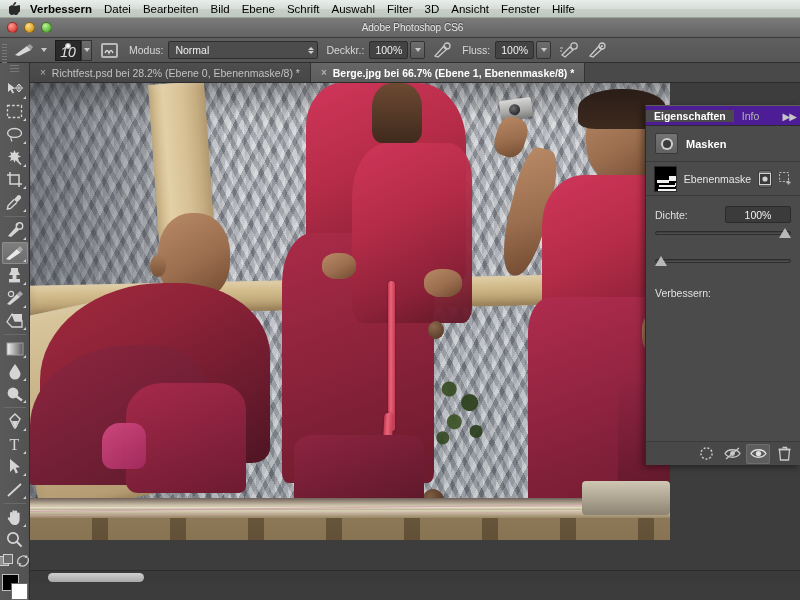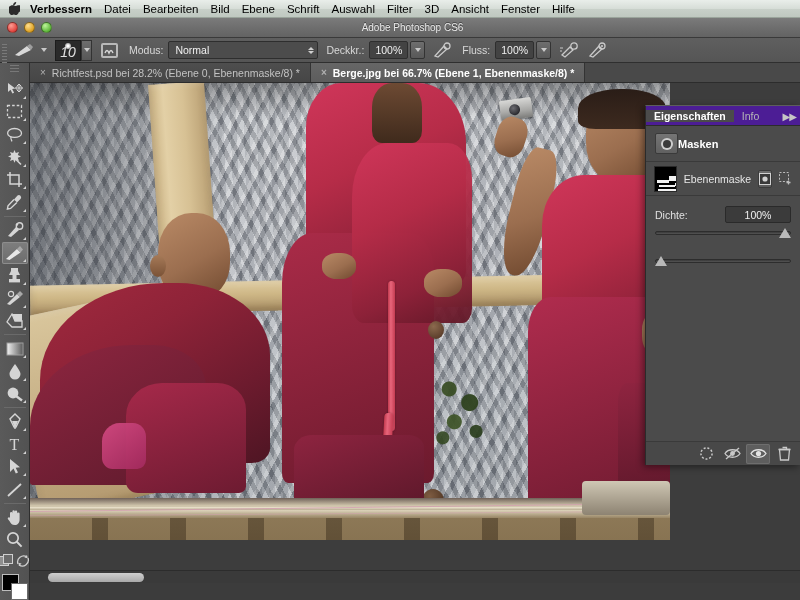--- a/index.html
+++ b/index.html
@@ -260,21 +260,21 @@
   .pp-tab {
     padding: 0 8px; display: flex; align-items: center;
     font-size: 10.5px; color: #b6b6b6;
   }
   .pp-tab.active { background: #4b4b4b; color: #ffffff; font-weight: bold; }
   .pp-collapse {
     position: absolute; right: 4px; top: 0; height: 20px;
     display: flex; align-items: center; color: #c6c6c6; font-size: 10px; letter-spacing: -1px;
   }
   .pp-head {
-    height: 36px; display: flex; align-items: center; padding: 0 9px;
+    height: 36px; display: flex; align-items: center; gap: 8px; padding: 0 9px;
     border-bottom: 1px solid #3a3a3a;
   }
   .mask-btn {
     width: 23px; height: 21px; border-radius: 2px;
     background: linear-gradient(to bottom,#757575,#616161);
     border: 1px solid #3a3a3a;
     display: flex; align-items: center; justify-content: center;
   }
   .mask-btn .circ { width: 8px; height: 8px; border-radius: 50%; background: #3a3a3a; box-shadow: 0 0 0 2px #cfcfcf; }
   .pp-title { font-size: 11px; color: #ffffff; font-weight: bold; }
@@ -758,20 +758,21 @@
 
       <div class="pp-row" style="margin-top:14px;">
         <div class="slider">
           <span class="track"></span>
           <span class="thumb" style="left:0px;"></span>
         </div>
       </div>
     </div>
 
     <div class="pp-refine">
+      <span class="pp-refine-lbl">Verbessern:</span>
     </div>
 
     <div class="pp-foot">
       <span class="foot-icon">
         <svg width="15" height="15" viewBox="0 0 15 15">
             <circle cx="7.5" cy="7.5" r="5.6" fill="none" stroke="#c9c9c9" stroke-width="1.5" stroke-dasharray="2 1.8"></circle>
           </svg>
       </span>
       <span class="foot-icon">
         <svg width="17" height="13" viewBox="0 0 17 13">

